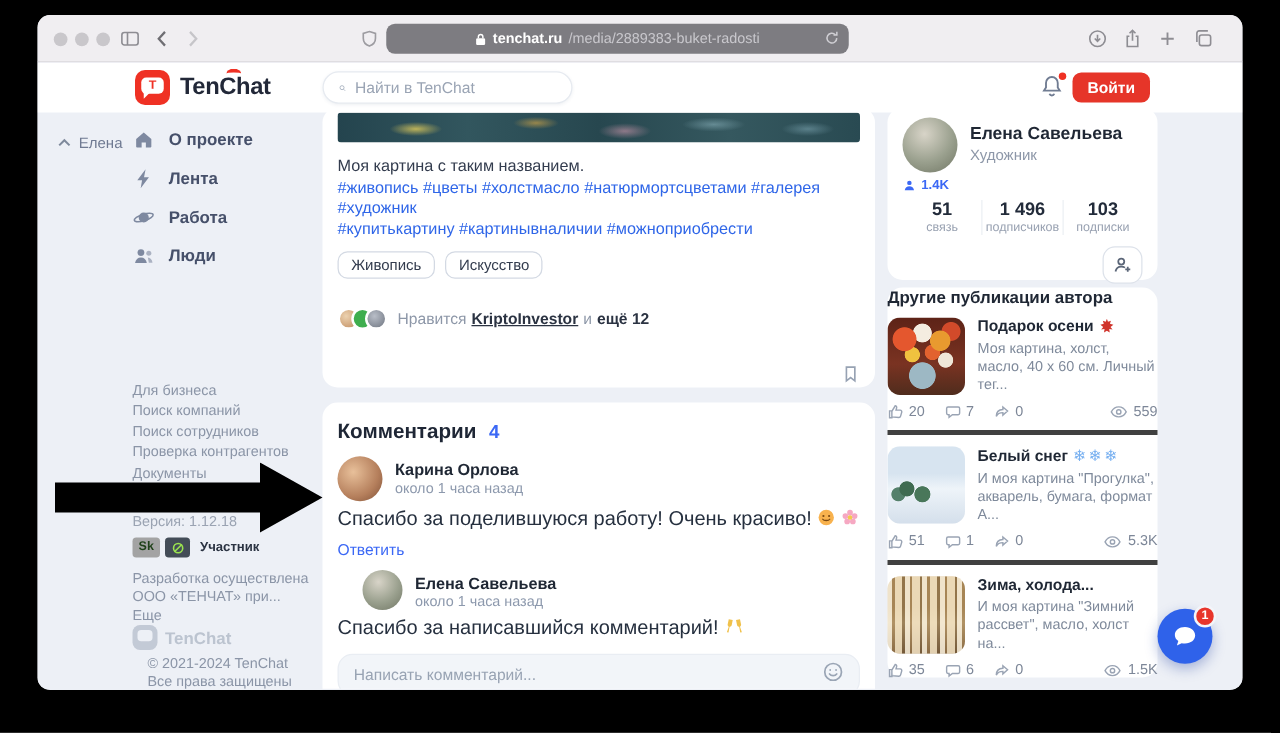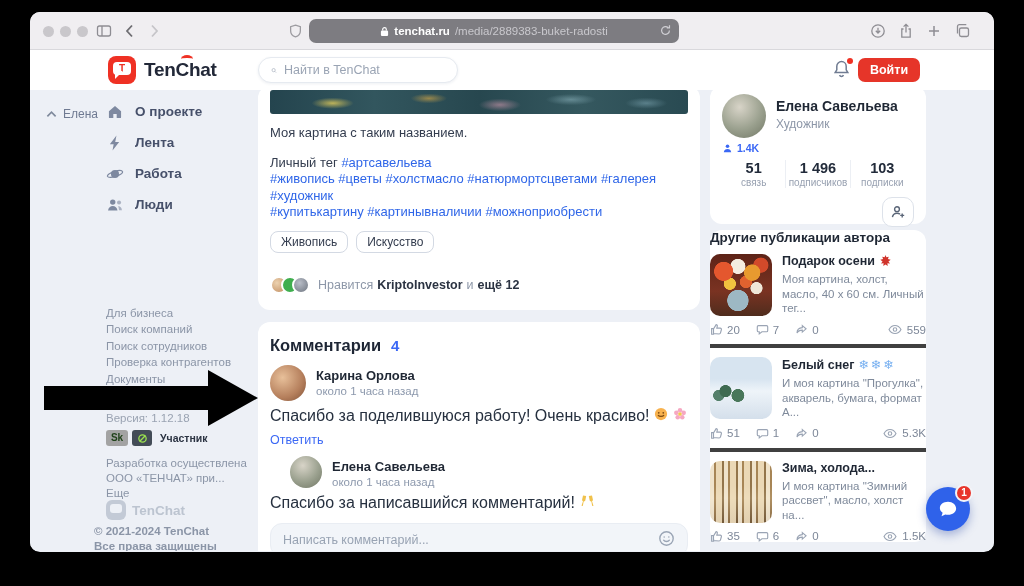--- a/index.html
+++ b/index.html
@@ -45,21 +45,21 @@
   .sk-row { position:absolute; left:76px; top:334px; display:flex; align-items:center; gap:4px; }
   .sk-badge { width:22px; height:16px; background:#a3a3a3; border-radius:3px; color:#20421a; font-size:10px; font-weight:bold; text-align:center; line-height:16px; }
   .sk-badge2 { width:20px; height:16px; background:#434c57; border-radius:3px; display:flex; align-items:center; justify-content:center; }
   .sk-member { font-size:10.5px; font-weight:bold; color:#2b3342; margin-left:4px; }
   .dev-note { position:absolute; left:76px; top:360px; font-size:11.5px; color:#8b95a7; line-height:15px; }
   .dev-more { cursor:pointer; }
   .footer-brand { position:absolute; left:76px; top:404px; display:flex; align-items:center; gap:6px; }
   .logo-gray { position:relative; width:20px; height:20px; background:#c3cad6; border-radius:6px; }
   .logo-gray .bubble { position:absolute; left:4px; top:4px; width:12px; height:9px; background:#edf0f6; border-radius:3px; }
   .footer-brand span { font-size:13.5px; font-weight:bold; color:#bcc4d0; }
-  .copyright { position:absolute; left:64px; top:428px; font-size:11.5px; color:#8b95a7; line-height:14.5px;font-weight:bold; }
+  .copyright { position:absolute; left:88px; top:428px; font-size:11.5px; color:#8b95a7; line-height:14.5px; }
 
   
   .card { background:#fff; border-radius:12px; }
   .post-card { position:absolute; left:228px; top:36px; width:442px; height:224px; padding:4px 12px 0; overflow:hidden; }
   .post-strip { height:24px; border-radius:3px;
     background:
       radial-gradient(ellipse 30px 8px at 15% 55%, rgba(214,196,90,.85), transparent 70%),
       radial-gradient(ellipse 26px 7px at 38% 35%, rgba(222,172,70,.6), transparent 70%),
       radial-gradient(ellipse 30px 9px at 55% 62%, rgba(224,160,182,.55), transparent 70%),
       radial-gradient(ellipse 36px 8px at 72% 40%, rgba(150,190,200,.5), transparent 70%),
@@ -71,21 +71,21 @@
   .hashtags { font-size:13px; line-height:16.5px; color:#2f66e8; cursor:pointer; }
   .chips { margin-top:10px; display:flex; gap:8px; }
   .chip { border:1px solid #d3d9e3; border-radius:8px; padding:3px 10px; font-size:12px; color:#333c4e; cursor:pointer; }
   .likes-row { margin-top:9px; display:flex; align-items:center; font-size:12.5px; color:#8d97a8; }
   .mini-avatars { display:flex; margin-right:8px; }
   .mini-av { width:18px; height:18px; border-radius:50%; border:2px solid #fff; }
   .mini-av + .mini-av { margin-left:-7px; }
   .mav1 { background:radial-gradient(circle at 35% 35%, #ecd2b0, #c08b5e); }
   .mav2 { background:#3fae4e; }
   .mav3 { background:radial-gradient(circle at 40% 35%, #b9bec8, #6e7580); }
-  .likes-name { color:#2b3342; font-weight:bold; margin:16px 4px; }
+  .likes-name { color:#2b3342; font-weight:bold; margin:16px 4px;text-decoration:underline; }
   .likes-more { color:#2b3342; font-weight:bold; margin-left:4px; }
   .stats-row { margin-top:13px; display:flex; align-items:center; gap:28px; color:#7d8798; font-size:12.5px; }
   .stat { display:flex; align-items:center; gap:6px; cursor:pointer; }
   .stat svg { color:#97a2b3; }
   .bookmark { margin-left:auto; cursor:pointer; color:#97a2b3; }
 
   
   .comments-card { position:absolute; left:228px; top:272px; width:442px; height:258px; padding:14px 12px 0; }
   .c-title { display:flex; align-items:baseline; gap:10px; }
   .c-title .t { font-size:16.5px; font-weight:bold; color:#1e2635; }
@@ -325,23 +325,20 @@
           <div>© 2021-2024 TenChat</div>
           <div>Все права защищены</div>
         </div>
       </div>
 
       <div class="card post-card">
         <div class="post-strip"></div>
         <div class="post-text">
           <div>Моя картина с таким названием.</div>
         </div>
-        <div class="post-tagline">
-          <span>Личный тег</span> <span class="blue-link">#артсавельева</span>
-        </div>
         <div class="hashtags">
           <div>#живопись #цветы #холстмасло #натюрмортсцветами #галерея #художник</div>
           <div>#купитькартину #картинывналичии #можноприобрести</div>
         </div>
         <div class="chips">
           <span class="chip">Живопись</span>
           <span class="chip">Искусство</span>
         </div>
         <div class="likes-row">
           <span class="mini-avatars">

